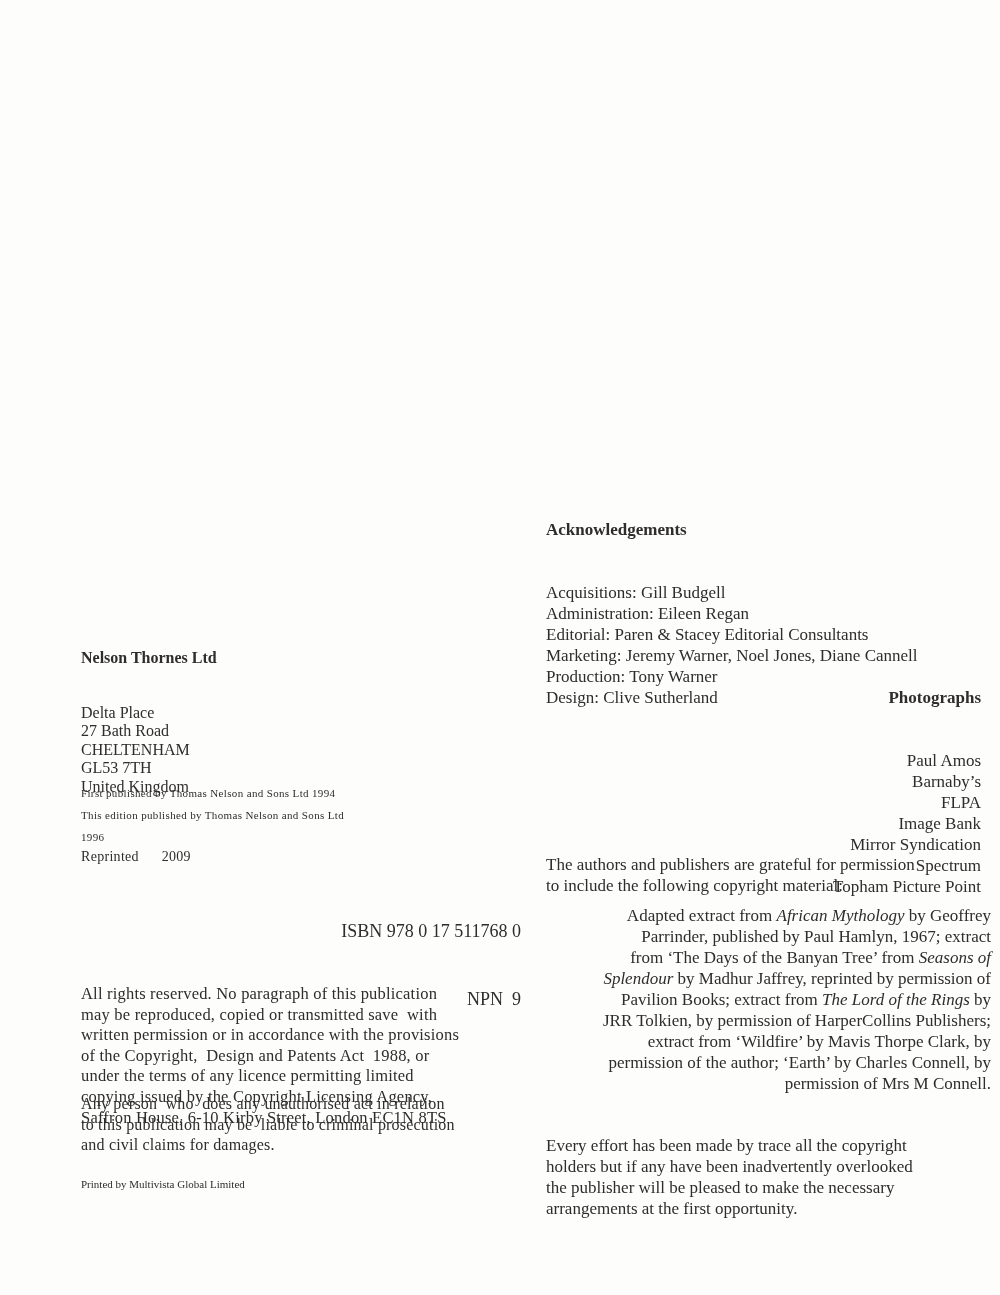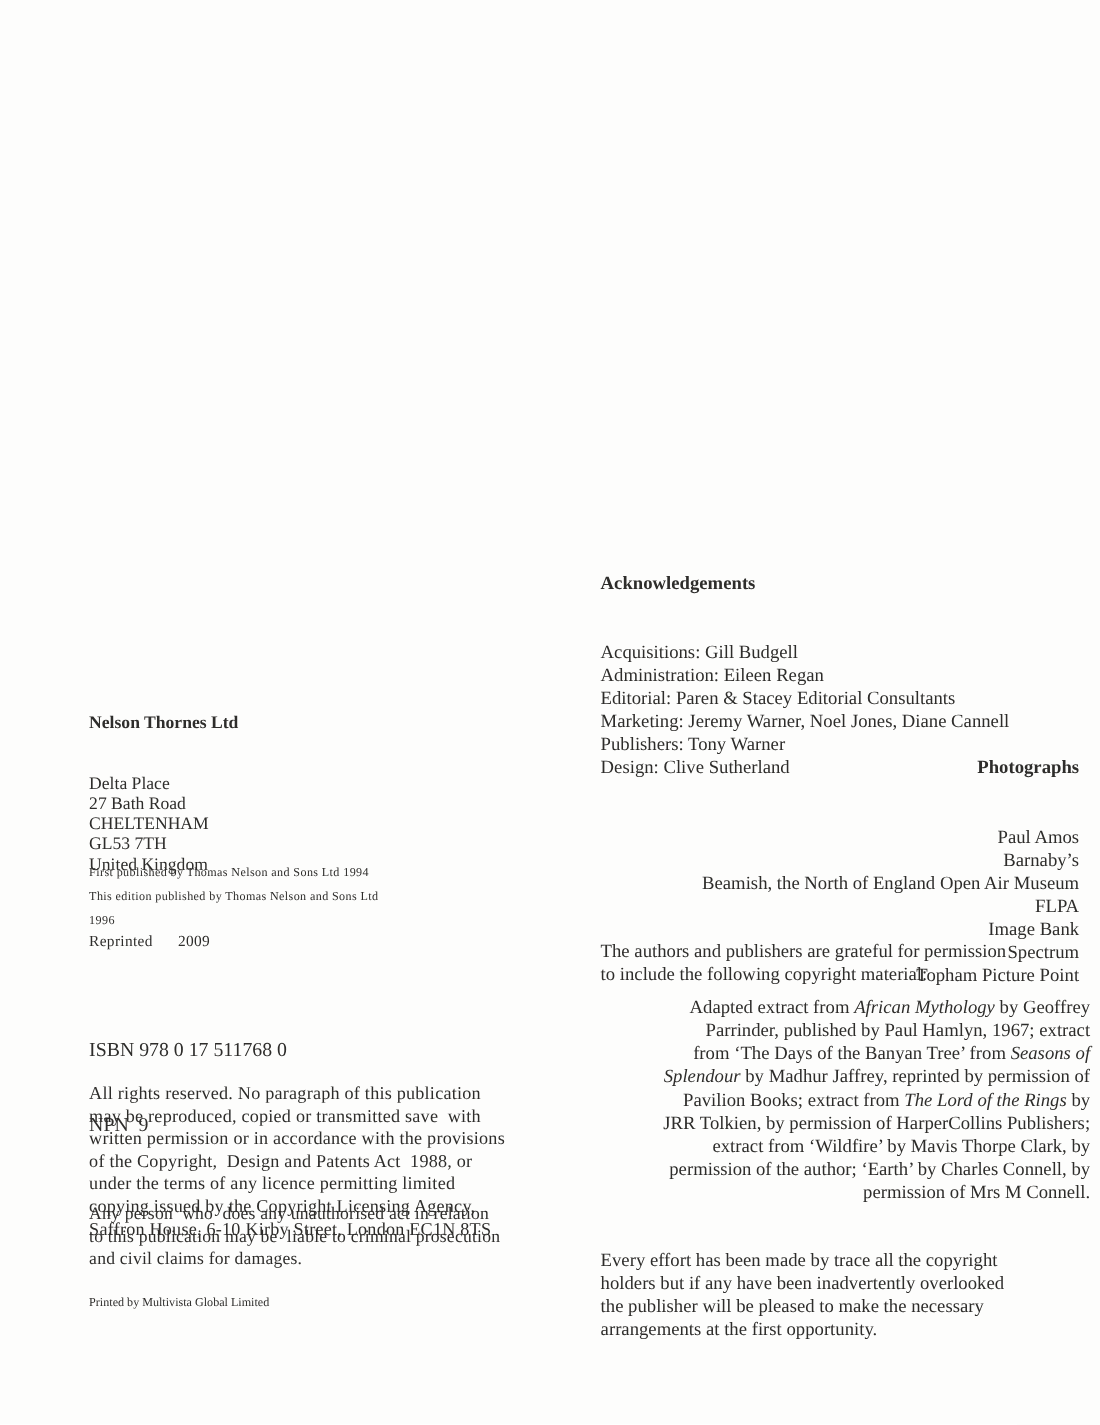--- a/index.html
+++ b/index.html
@@ -18,21 +18,21 @@
   }
   .bold { font-weight: bold; }
   em { font-style: italic; }
 
   
   .publisher        { left: 81px;  top: 612px; font-size: 16px;   line-height: 18.4px; width: 440px; }
   .publisher .pub-name { font-weight: bold; }
   .copyright-line   { left: 81px;  top: 740px; font-size: 17px;   line-height: 21px;  width: 440px; }
   .pub-history      { left: 81px;  top: 782px; font-size: 11px; line-height: 22px;  width: 445px; letter-spacing: 0.35px; }
   .reprint-line     { left: 81px;  top: 848px; font-size: 14px;   line-height: 17px;  width: 440px; letter-spacing: 0.3px; }
-  .isbn-block       { left: 81px;  top: 898px; font-size: 18px;   line-height: 22.5px; width: 440px; }
+  .isbn-block       { left: 81px;  top: 875px; font-size: 18px;   line-height: 22.5px; width: 440px; text-align: right; }
   .rights-para      { left: 81px;  top: 984px; font-size: 16.5px; line-height: 20.6px; width: 450px; letter-spacing: 0.2px; }
   .liability-para   { left: 81px;  top: 1094px; font-size: 16px; line-height: 20.6px; width: 450px; letter-spacing: 0.2px; }
   .printer-line     { left: 81px;  top: 1175px; font-size: 11px; line-height: 18px;  width: 440px; }
 
   
   .ack-block        { left: 546px; top: 477px; font-size: 17px; line-height: 21px; width: 435px; }
   .photos-block     { left: 546px; top: 645px; font-size: 17px; line-height: 21px; width: 435px; text-align: right; }
   .perm-intro       { left: 546px; top: 854px; font-size: 17px; line-height: 21px; width: 435px; }
   .perm-para        { left: 546px; top: 905px; font-size: 17px; line-height: 21px; width: 445px; text-align: right; }
   .every-effort     { left: 546px; top: 1135px; font-size: 17px; line-height: 21px; width: 435px; }
@@ -68,26 +68,26 @@
 Saffron House, 6-10 Kirby Street, London EC1N 8TS</div>
 
   <div class="block liability-para">Any person  who  does any unauthorised act in relation
 to this publication may be  liable to criminal prosecution
 and civil claims for damages.</div>
 
   <div class="block printer-line">Printed by Multivista Global Limited</div>
 
   <div class="block ack-block">
     <div class="bold">Acknowledgements</div>
-    <div><div>Acquisitions: Gill Budgell</div><div>Administration: Eileen Regan</div><div>Editorial: Paren &amp; Stacey Editorial Consultants</div><div>Marketing: Jeremy Warner, Noel Jones, Diane Cannell</div><div>Publishers: Tony Warner</div><div>Design: Clive Sutherland</div></div>
+    <div><div>Acquisitions: Gill Budgell</div><div>Administration: Eileen Regan</div><div>Editorial: Paren &amp; Stacey Editorial Consultants</div><div>Marketing: Jeremy Warner, Noel Jones, Diane Cannell</div><div>Production: Tony Warner</div><div>Design: Clive Sutherland</div></div>
   </div>
 
   <div class="block photos-block">
     <div class="bold">Photographs</div>
-    <div><div>Paul Amos</div><div>Barnaby’s</div><div>Beamish, the North of England Open Air Museum</div><div>FLPA</div><div>Image Bank</div><div>Spectrum</div><div>Topham Picture Point</div></div>
+    <div><div>Paul Amos</div><div>Barnaby’s</div><div>FLPA</div><div>Image Bank</div><div>Mirror Syndication</div><div>Spectrum</div><div>Topham Picture Point</div></div>
   </div>
 
   <div class="block perm-intro">The authors and publishers are grateful for permission
 to include the following copyright material:</div>
 
   <div class="block perm-para"><span>Adapted extract from </span><em>African Mythology</em><span> by Geoffrey
 Parrinder, published by Paul Hamlyn, 1967; extract
 from ‘The Days of the Banyan Tree’ from </span><em>Seasons of
 Splendour</em><span> by Madhur Jaffrey, reprinted by permission of
 Pavilion Books; extract from </span><em>The Lord of the Rings</em><span> by

